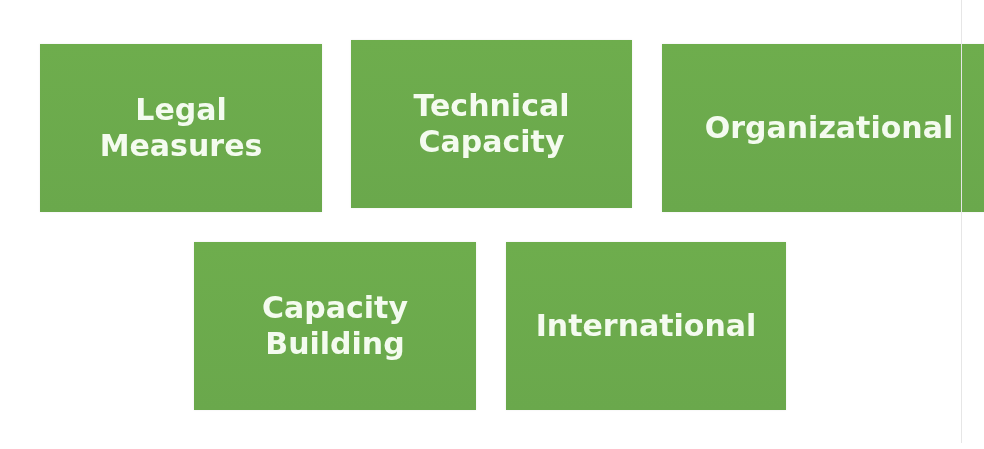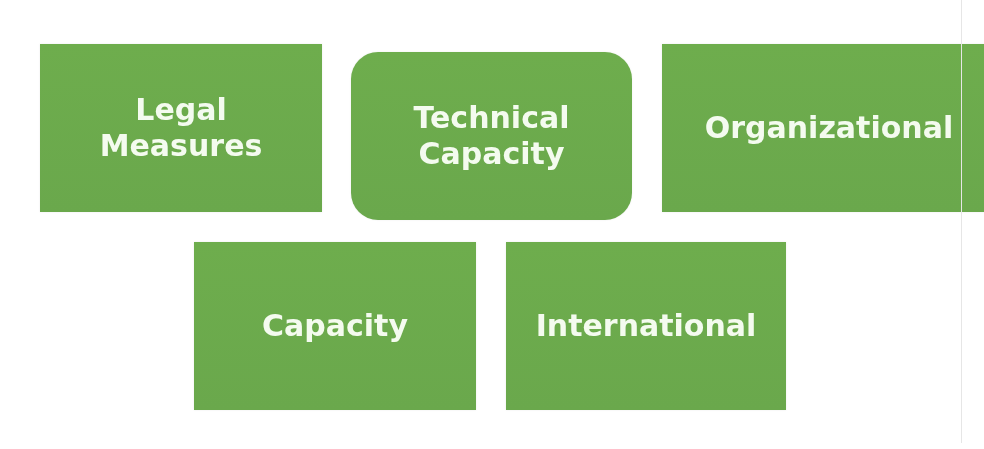--- a/index.html
+++ b/index.html
@@ -23,34 +23,35 @@
 </head>
 <body>
 
 <div>
   <div class="box" style="left:40px; top:44px;">
     <div>
       <span>Legal</span>
       <span>Measures</span>
     </div>
   </div>
-  <div class="box" style="left:351px; top:52px; width:281px;border-radius:27px;">
+  <div class="box" style="left:351px; top:40px; width:281px;">
     <div>
       <span>Technical</span>
       <span>Capacity</span>
     </div>
   </div>
   <div class="box" style="left:662px; top:44px; width:334px;">
     <div>
       <span>Organizational</span>
     </div>
   </div>
   <div class="box" style="left:194px; top:242px;">
     <div>
       <span>Capacity</span>
+      <span>Building</span>
     </div>
   </div>
   <div class="box" style="left:506px; top:242px; width:280px;align-items:center;">
     <div>
       <span>International</span>
     </div>
   </div>
 </div>
 
 <div class="vline"></div>

